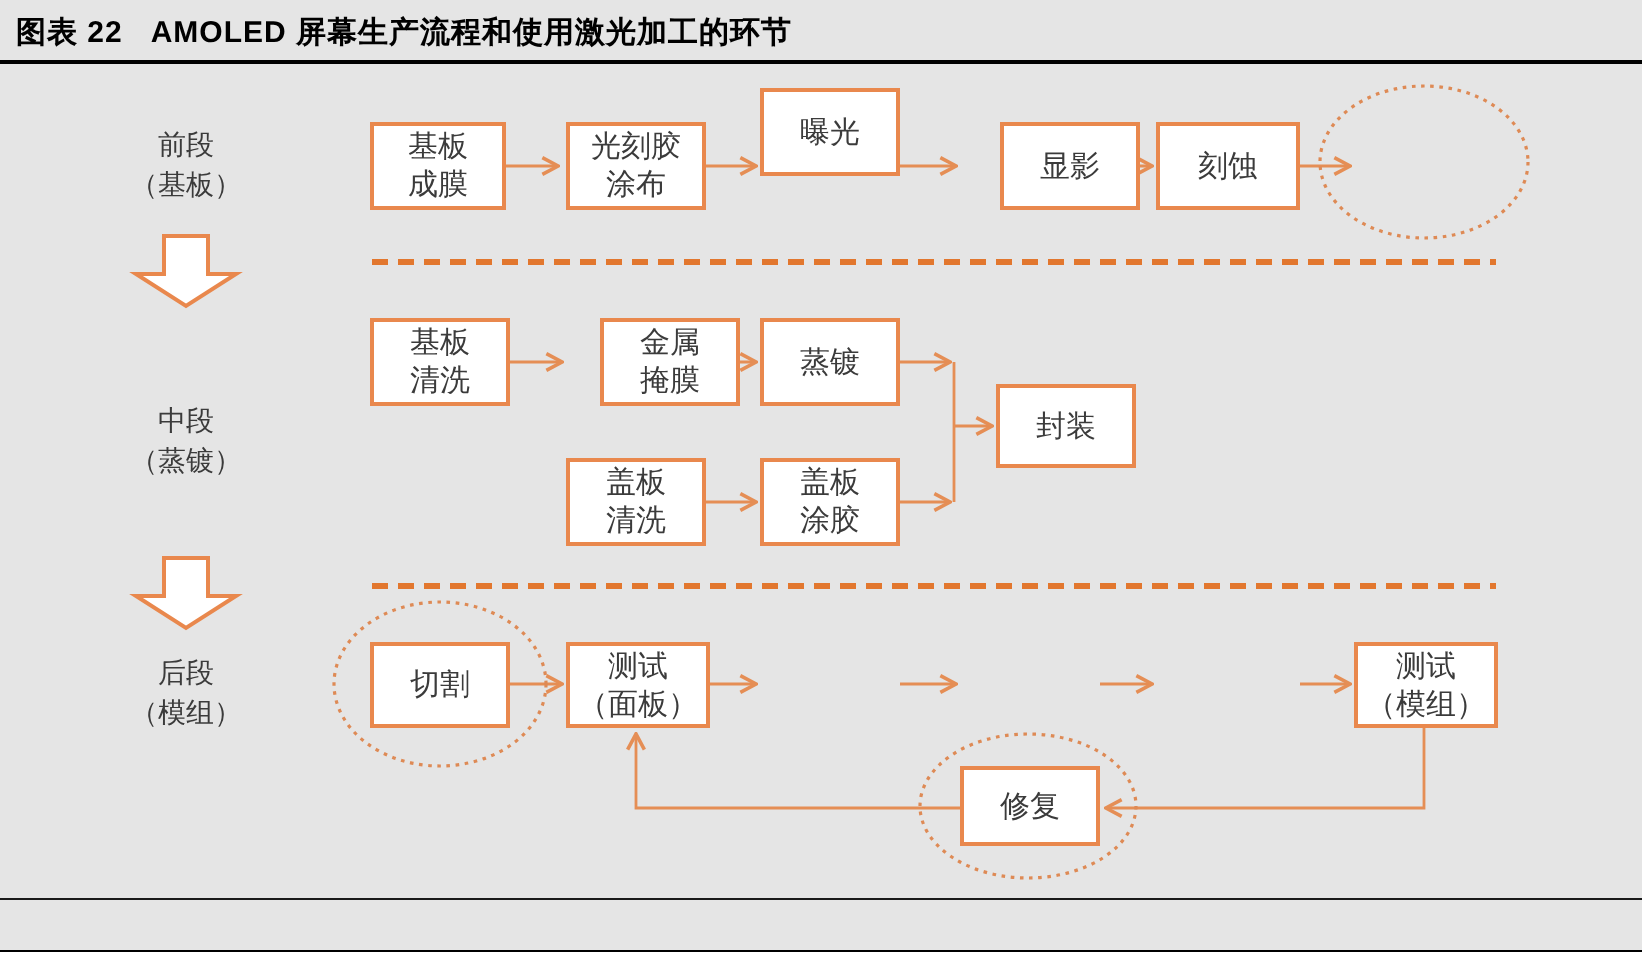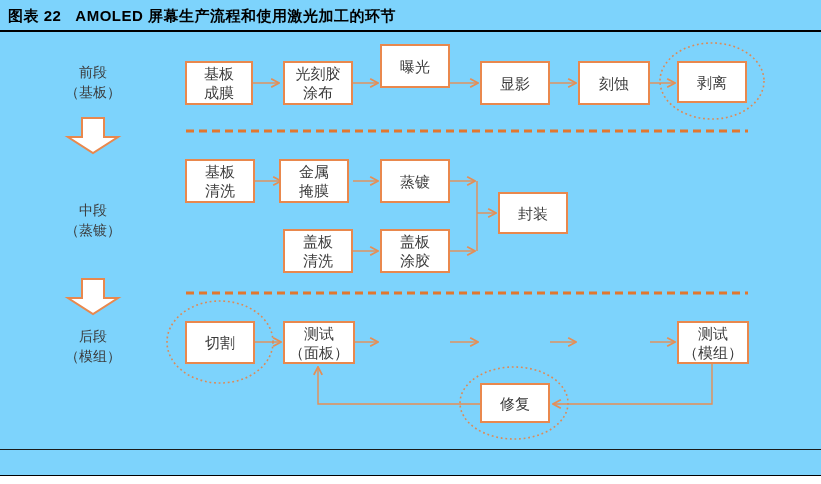--- a/index.html
+++ b/index.html
@@ -1,16 +1,16 @@
 <!DOCTYPE html>
 <html><head>
 <meta charset="utf-8">
 <style>
   html,body{margin:0;padding:0;background:#fff;}
-  #page{position:relative;width:821px;height:476px;background:#7dd3fc;overflow:hidden;
+  #page{position:relative;width:821px;height:476px;background:#e5e5e5;overflow:hidden;
         font-family:"Liberation Sans","DejaVu Sans",sans-serif;}
   .title{position:absolute;left:8px;top:7px;font-size:15px;font-weight:bold;color:#000;
          white-space:pre;letter-spacing:0.5px;}
   .title-rule{position:absolute;left:0;top:30px;width:821px;height:2px;background:#000;}
   svg.layer{position:absolute;left:0;top:0;pointer-events:none;}
   .fbox{position:absolute;box-sizing:border-box;border:2px solid #E9884D;background:#fff;
         display:flex;align-items:center;justify-content:center;text-align:center;
         white-space:pre-line;font-size:15px;line-height:19px;color:#3B3B3B;}
   .stage{position:absolute;width:104px;text-align:center;font-size:14px;line-height:20px;
          color:#3B3B3B;white-space:pre-line;}
@@ -83,27 +83,26 @@
   <div class="stage" style="left:41px;top:200px">中段
 （蒸镀）</div>
   <div class="stage" style="left:41px;top:326px">后段
 （模组）</div>
 
   <div class="fbox" style="left:185px;top:61px;width:68px;height:44px">基板
 成膜</div>
   <div class="fbox" style="left:283px;top:61px;width:70px;height:44px">光刻胶
 涂布</div>
   <div class="fbox" style="left:380px;top:44px;width:70px;height:44px">曝光</div>
-  <div class="fbox" style="left:480px;top:61px;width:70px;height:44px">显影</div>
+  <div class="fbox" style="left:500px;top:61px;width:70px;height:44px">显影</div>
   <div class="fbox" style="left:578px;top:61px;width:72px;height:44px">刻蚀</div>
-  <div class="fbox" style="left:677px;top:61px;width:70px;height:42px">剥离</div>
 
   <div class="fbox" style="left:185px;top:159px;width:70px;height:44px">基板
 清洗</div>
-  <div class="fbox" style="left:279px;top:159px;width:70px;height:44px">金属
+  <div class="fbox" style="left:300px;top:159px;width:70px;height:44px">金属
 掩膜</div>
   <div class="fbox" style="left:380px;top:159px;width:70px;height:44px">蒸镀</div>
   <div class="fbox" style="left:283px;top:229px;width:70px;height:44px">盖板
 清洗</div>
   <div class="fbox" style="left:380px;top:229px;width:70px;height:44px">盖板
 涂胶</div>
   <div class="fbox" style="left:498px;top:192px;width:70px;height:42px">封装</div>
 
   <div class="fbox" style="left:185px;top:321px;width:70px;height:43px">切割</div>
   <div class="fbox" style="left:283px;top:321px;width:72px;height:43px">测试

